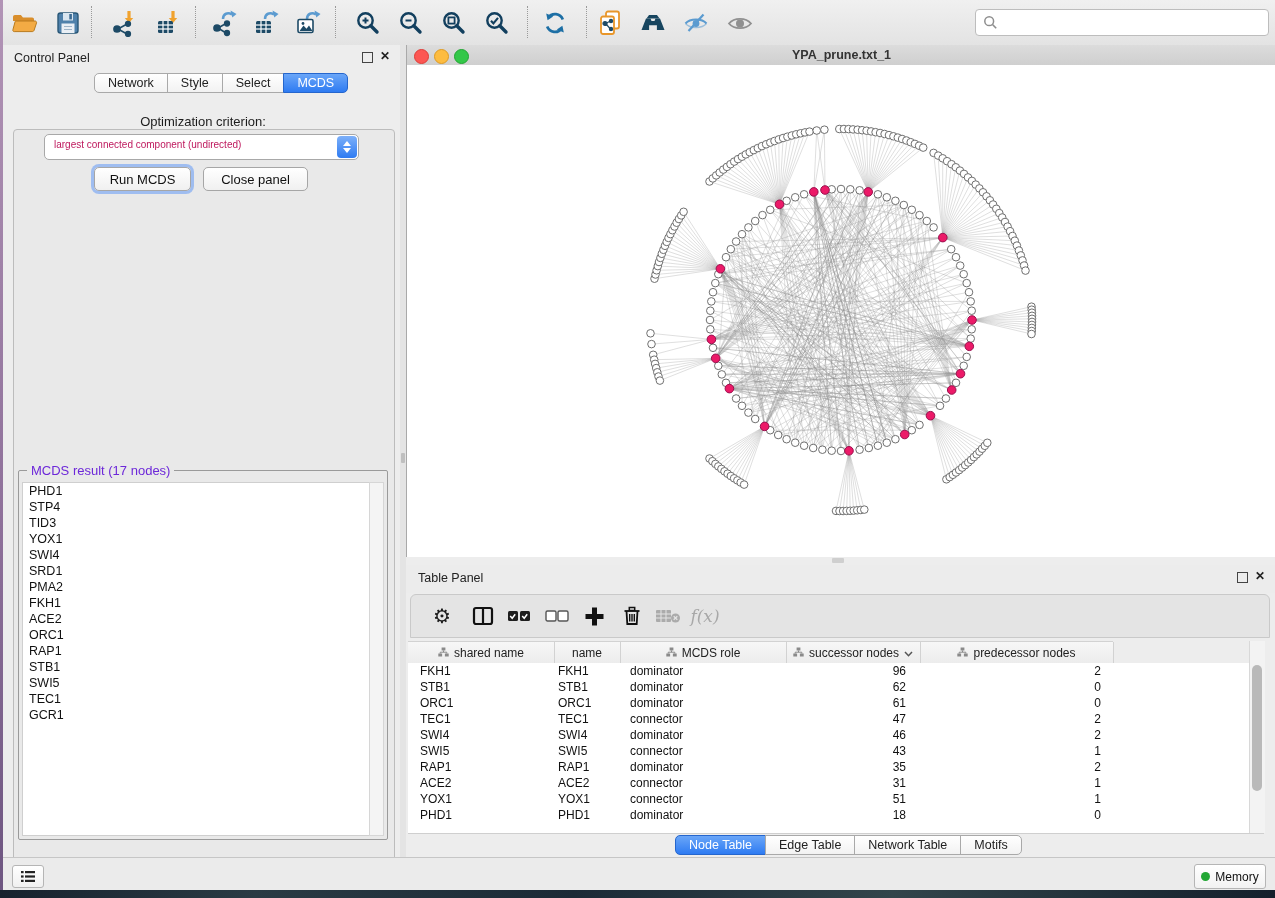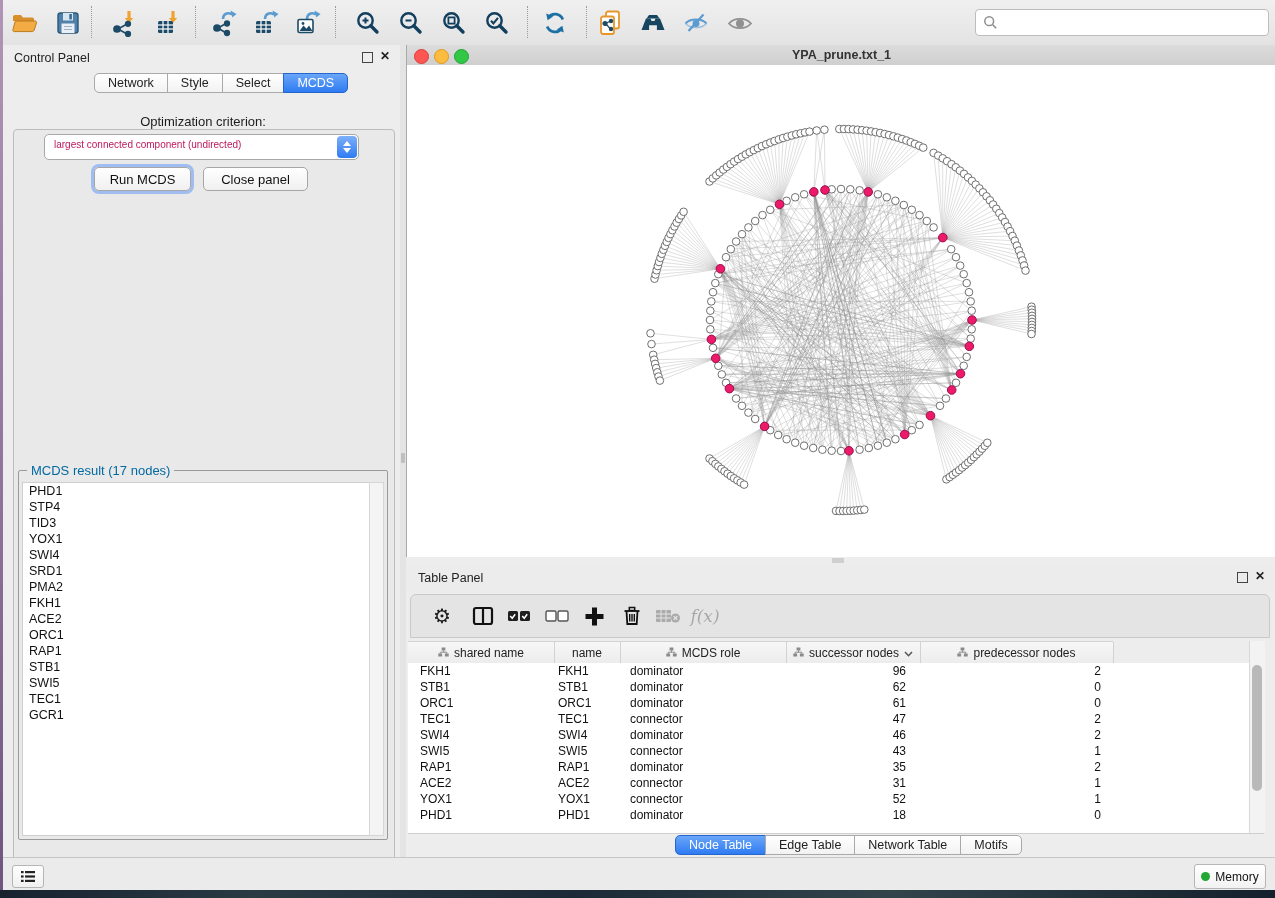--- a/index.html
+++ b/index.html
@@ -35,21 +35,21 @@
   .combo{left:44px;top:134px;width:313px;height:24px;background:#fff;border:1px solid #a8a8a8;border-radius:5px;}
   .combo .val{position:absolute;left:9px;top:4px;font-size:10px;color:#be185d;}
   .combo .step{position:absolute;right:1px;top:1px;width:20px;height:22px;border-radius:4px;
      background:linear-gradient(#7db0f9,#2e7bf2);display:flex;flex-direction:column;align-items:center;justify-content:center;gap:2px;}
   .tri-up{width:0;height:0;border-left:4px solid transparent;border-right:4px solid transparent;border-bottom:5px solid #fff;}
   .tri-dn{width:0;height:0;border-left:4px solid transparent;border-right:4px solid transparent;border-top:5px solid #fff;}
   .pbtn{position:absolute;height:24px;background:linear-gradient(#ffffff,#f0f0f0);border:1px solid #a6a6a6;
      border-radius:5px;font-size:13px;color:#111;font-family:"Liberation Sans",sans-serif;cursor:default;}
   .focus-ring{box-shadow:0 0 0 3px rgba(110,160,245,.6);}
   .group{left:15px;top:470px;width:368px;height:368px;border:1px solid #9a9a9a;border-radius:2px;}
-  .group .legend{position:absolute;top:-8px;left:8px;background:#e9e9e9;padding:0 4px;font-size:13px;color:#0369a1;}
+  .group .legend{position:absolute;top:-8px;left:8px;background:#e9e9e9;padding:0 4px;font-size:13px;color:#6d28d9;}
   .mcds-list{position:absolute;left:3px;top:11px;right:16px;bottom:3px;background:#fff;border:1px solid #cfcfcf;overflow:hidden;}
   .mcds-list .list-item{font-size:12.5px;color:#111;line-height:16px;padding-left:6px;}
   .mcds-scroll{position:absolute;top:11px;right:3px;bottom:3px;width:13px;background:#f4f4f4;border:1px solid #d6d6d6;}
   
   .vsplit{left:400px;top:45px;width:6px;height:812px;background:#e4e4e4;}
   .vsplit .grip{position:absolute;left:1px;top:408px;width:4px;height:10px;background:#bfbfbf;border-radius:1px;}
   .hsplit-grip{left:832px;top:558px;width:12px;height:5px;background:#cfcfcf;border-radius:1px;}
   
   .net-win{left:406px;top:45px;width:869px;height:512px;background:#fff;border-left:1px solid #a9a9a9;}
   .net-titlebar{position:absolute;left:0;top:0;width:100%;height:20px;
@@ -1179,21 +1179,21 @@
         <span class="tcell" style="left: 12px; width: 128px; text-align: left;">ACE2</span>
         <span class="tcell" style="left: 150px; width: 60px; text-align: left;">ACE2</span>
         <span class="tcell" style="left: 222px; width: 150px; text-align: left;">connector</span>
         <span class="tcell" style="left: 378px; width: 120px; text-align: right;">31</span>
         <span class="tcell" style="left: 512px; width: 181px; text-align: right;">1</span>
       </div>
       <div class="trow">
         <span class="tcell" style="left: 12px; width: 128px; text-align: left;">YOX1</span>
         <span class="tcell" style="left: 150px; width: 60px; text-align: left;">YOX1</span>
         <span class="tcell" style="left: 222px; width: 150px; text-align: left;">connector</span>
-        <span class="tcell" style="left: 378px; width: 120px; text-align: right;">52</span>
+        <span class="tcell" style="left: 378px; width: 120px; text-align: right;">51</span>
         <span class="tcell" style="left: 512px; width: 181px; text-align: right;">1</span>
       </div>
       <div class="trow">
         <span class="tcell" style="left: 12px; width: 128px; text-align: left;">PHD1</span>
         <span class="tcell" style="left: 150px; width: 60px; text-align: left;">PHD1</span>
         <span class="tcell" style="left: 222px; width: 150px; text-align: left;">dominator</span>
         <span class="tcell" style="left: 378px; width: 120px; text-align: right;">18</span>
         <span class="tcell" style="left: 512px; width: 181px; text-align: right;">0</span>
       </div>
     </div>

